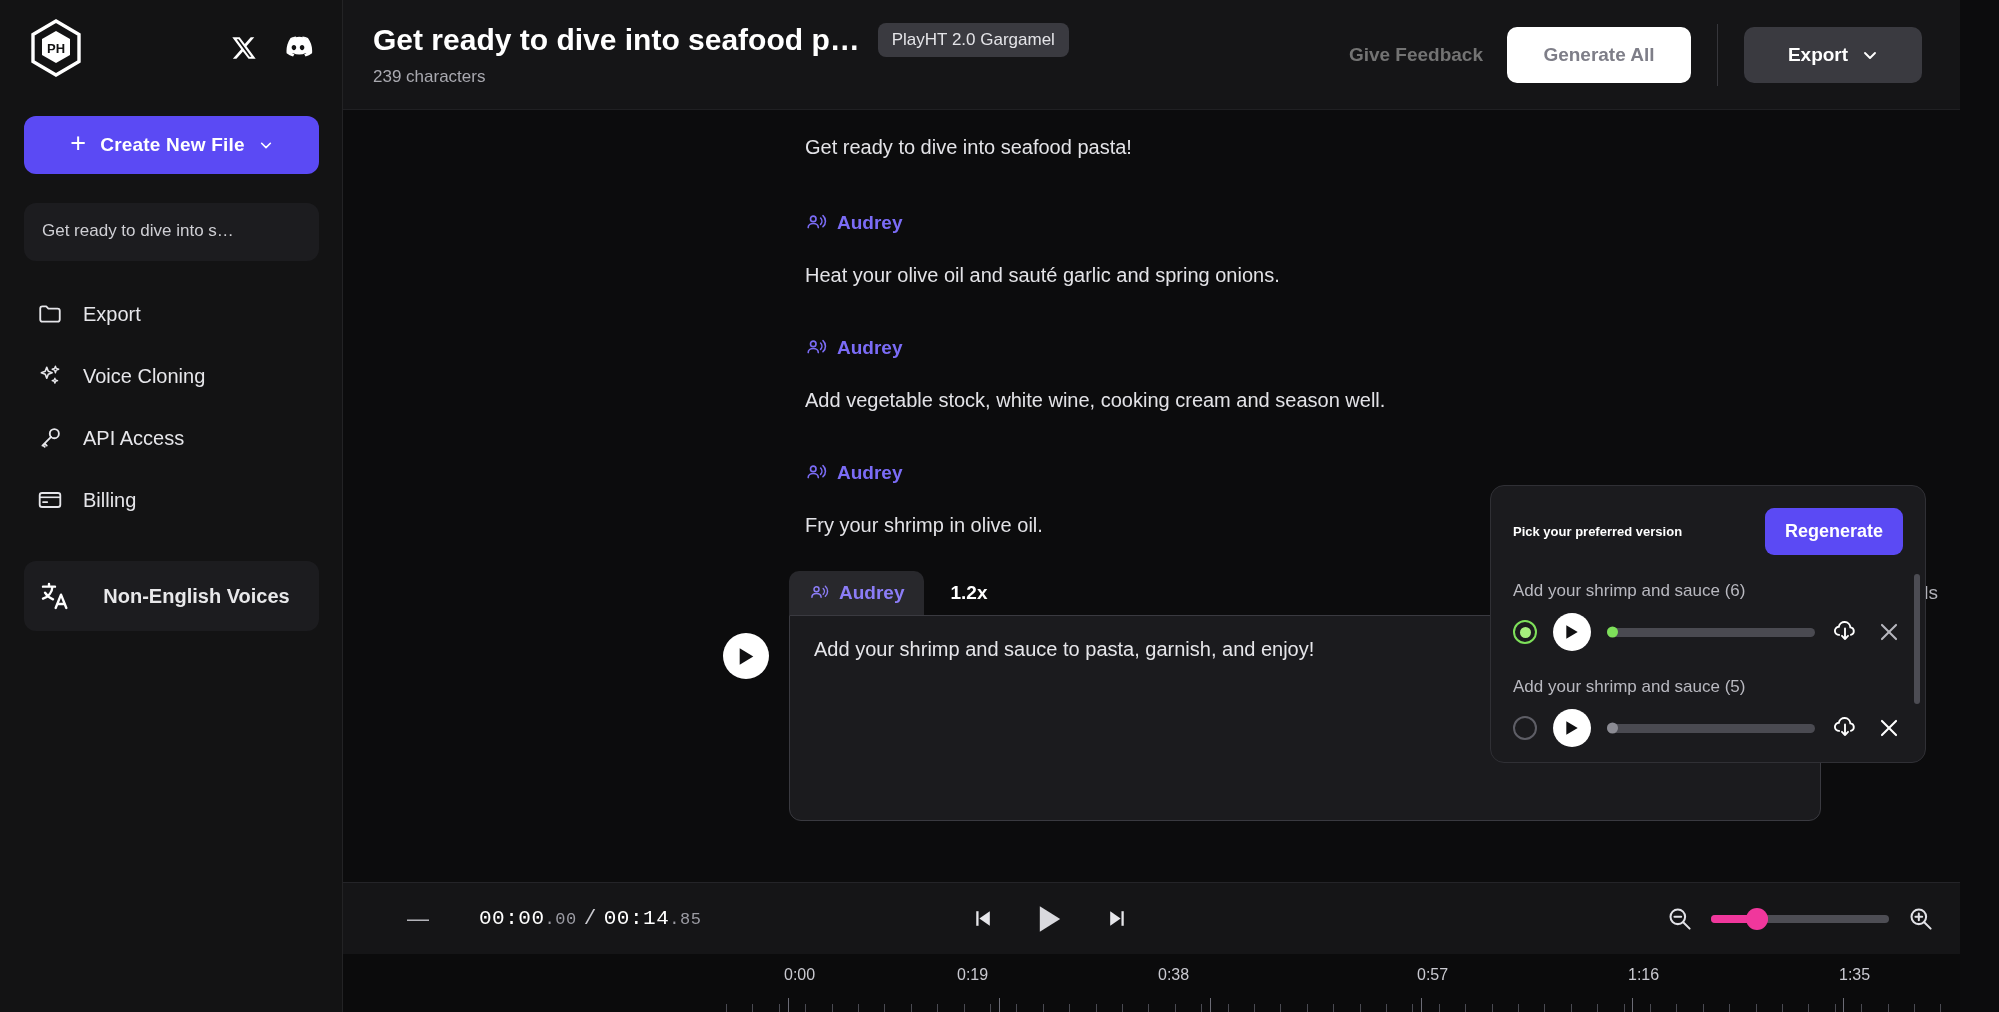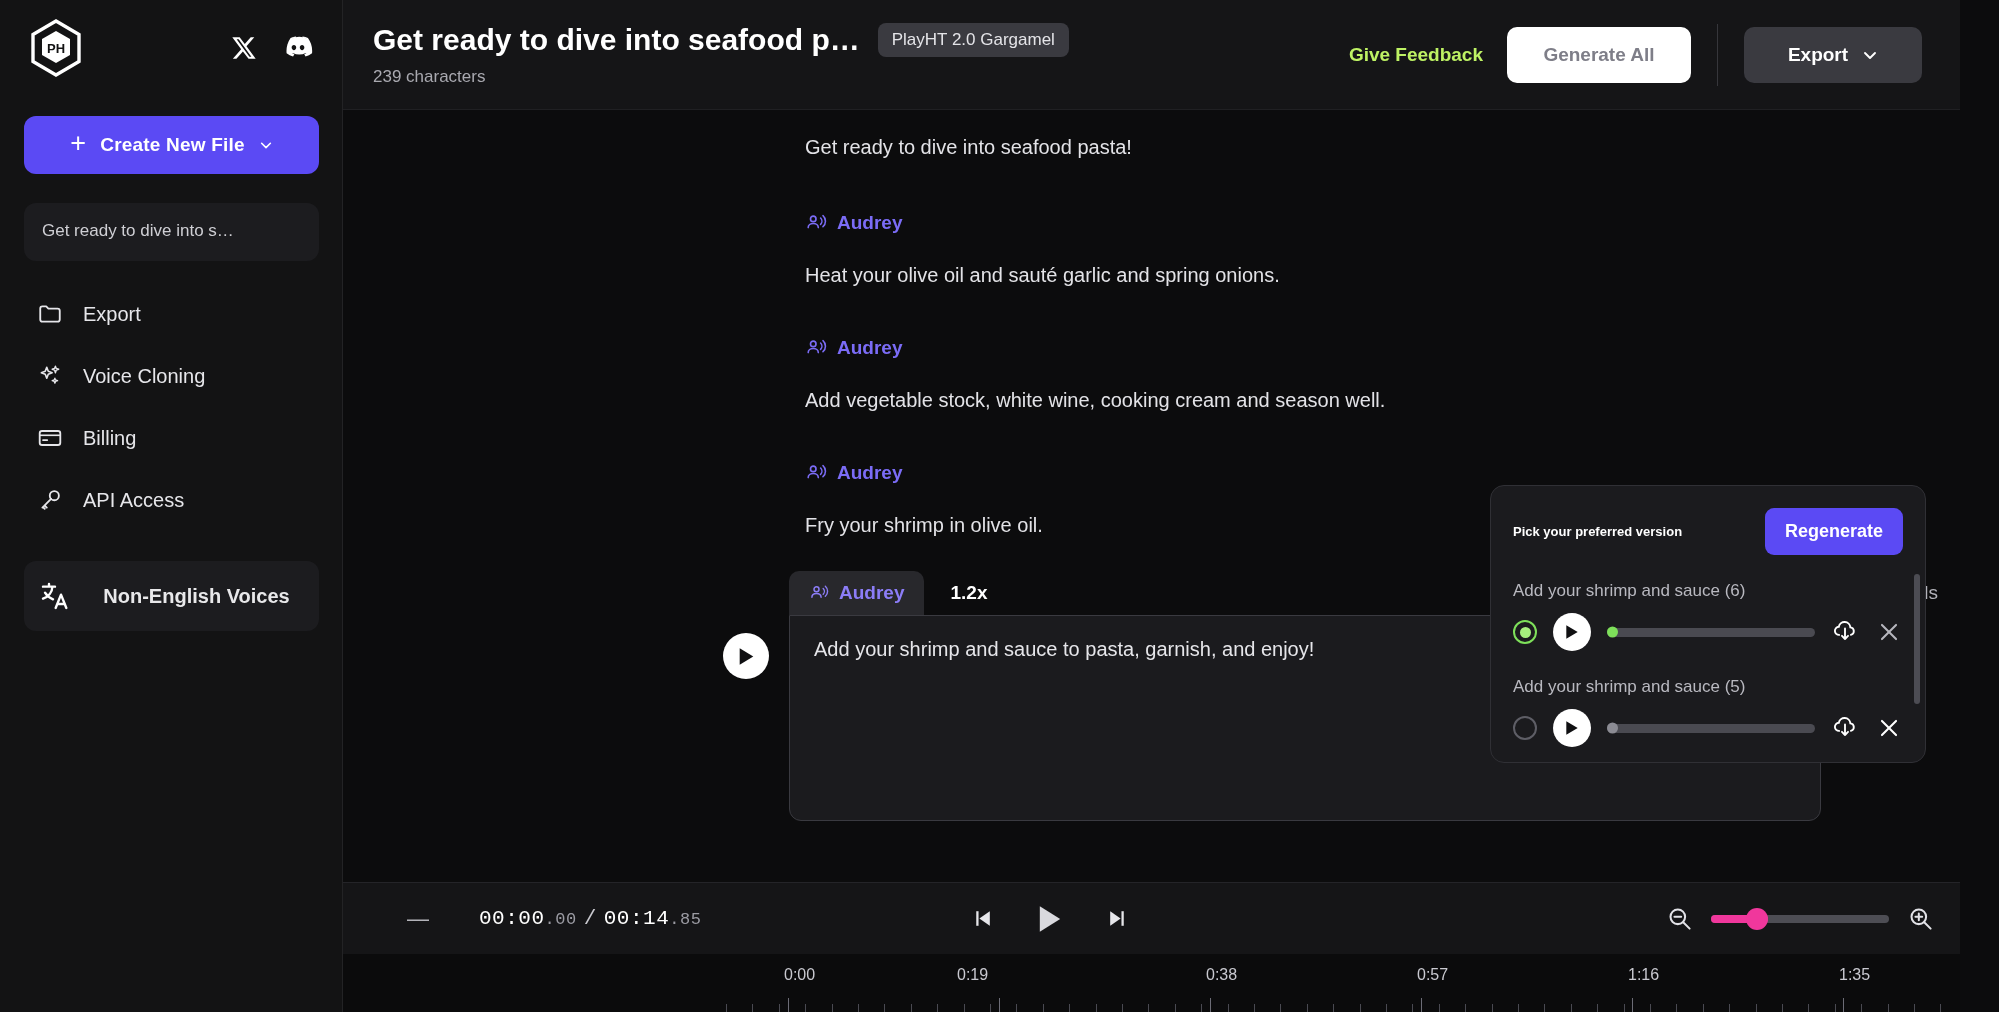--- a/index.html
+++ b/index.html
@@ -115,21 +115,21 @@
     max-width: 500px; white-space: nowrap; overflow:hidden; text-overflow: ellipsis;
     cursor: text;
   }
   .voice-badge {
     background: #3a3a40; color: #e4e4e8;
     font-size: 17px; border-radius: 8px; padding: 7px 14px;
     white-space: nowrap; cursor: pointer;
   }
   .char-count { font-size: 17px; color: #a9a9b0; margin-top: 10px; }
   .top-spacer { flex: 1; }
-  .feedback-link { font-size: 19px; font-weight: bold; color: #bef264; cursor: pointer; margin-right: 24px; }
+  .feedback-link { font-size: 19px; font-weight: bold; color: #737373; cursor: pointer; margin-right: 24px; }
   .gen-all-btn {
     width: 184px; height: 56px; border: none; border-radius: 10px;
     background: #ffffff; color: #7e7e88; font-size: 19px; font-weight: bold;
     cursor: not-allowed; font-family: "Liberation Sans", sans-serif;
   }
   .vsep { width: 1px; height: 62px; background: #36363b; margin: 0 26px; }
   .export-btn {
     width: 178px; height: 56px; border: none; border-radius: 10px;
     background: #3a3a40; color: #fff; font-size: 19px; font-weight: bold;
     cursor: pointer; display: flex; align-items: center; justify-content: center; gap: 14px;
@@ -310,35 +310,35 @@
             <path d="M9 4l1.4 3.6L14 9l-3.6 1.4L9 14l-1.4-3.6L4 9l3.6-1.4L9 4z" stroke="#e6e6ea" stroke-width="1.5" stroke-linejoin="round"></path>
             <path d="M17 3l.8 2L20 5.8 17.8 6.6 17 9l-.8-2.4L14 5.8 16.2 5 17 3z" stroke="#e6e6ea" stroke-width="1.3" stroke-linejoin="round"></path>
             <path d="M16.5 14l.6 1.6 1.9.7-1.9.7-.6 1.6-.6-1.6-1.9-.7 1.9-.7.6-1.6z" stroke="#e6e6ea" stroke-width="1.2" stroke-linejoin="round"></path>
           </svg>
         </span>
         <span>Voice Cloning</span>
       </div>
       <div class="nav-item">
         <span class="ico">
           <svg width="26" height="26" viewBox="0 0 24 24" fill="none">
+            <circle cx="16" cy="8" r="4.2" stroke="#e6e6ea" stroke-width="1.7"></circle>
+            <path d="M13 11L5 19M7 17l2 2M5.5 18.5l1.6 1.6" stroke="#e6e6ea" stroke-width="1.7" stroke-linecap="round"></path>
+          </svg>
+        </span>
+        <span>API Access</span>
+      </div>
+      <div class="nav-item">
+        <span class="ico">
+          <svg width="26" height="26" viewBox="0 0 24 24" fill="none">
             <rect x="2.5" y="5.5" width="19" height="13" rx="2.2" stroke="#e6e6ea" stroke-width="1.7"></rect>
             <path d="M2.5 9.5h19" stroke="#e6e6ea" stroke-width="1.5"></path>
             <path d="M5.5 14h4" stroke="#e6e6ea" stroke-width="1.5" stroke-linecap="round"></path>
           </svg>
         </span>
         <span>Billing</span>
-      </div>
-      <div class="nav-item">
-        <span class="ico">
-          <svg width="26" height="26" viewBox="0 0 24 24" fill="none">
-            <circle cx="16" cy="8" r="4.2" stroke="#e6e6ea" stroke-width="1.7"></circle>
-            <path d="M13 11L5 19M7 17l2 2M5.5 18.5l1.6 1.6" stroke="#e6e6ea" stroke-width="1.7" stroke-linecap="round"></path>
-          </svg>
-        </span>
-        <span>API Access</span>
       </div>
     </nav>
 
     <div class="nonenglish">
       <span class="ico">
         <svg width="32" height="32" viewBox="0 0 24 24" fill="none">
           <path d="M3 5h9M7.5 3v2M10 5c0 4-3 7.5-7 9" stroke="#ffffff" stroke-width="1.8" stroke-linecap="round"></path>
           <path d="M4.5 9.5c1.5 2.5 3.5 4 6 5" stroke="#ffffff" stroke-width="1.8" stroke-linecap="round"></path>
           <path d="M12.5 21l4-10 4 10M14 18h5" stroke="#ffffff" stroke-width="1.8" stroke-linecap="round" stroke-linejoin="round"></path>
         </svg>
@@ -559,21 +559,21 @@
           </svg>
         </div>
       </div>
     </div>
 
     <div class="timeline">
         <div class="tick-label" style="left: 443px;">0:00</div>
         <div class="tick major" style="left: 445px;"></div>
         <div class="tick-label" style="left: 616px;">0:19</div>
         <div class="tick major" style="left: 656px;"></div>
-        <div class="tick-label" style="left: 865px;">0:38</div>
+        <div class="tick-label" style="left: 817px;">0:38</div>
         <div class="tick major" style="left: 867px;"></div>
         <div class="tick-label" style="left: 1076px;">0:57</div>
         <div class="tick major" style="left: 1078px;"></div>
         <div class="tick-label" style="left: 1287px;">1:16</div>
         <div class="tick major" style="left: 1289px;"></div>
         <div class="tick-label" style="left: 1498px;">1:35</div>
         <div class="tick major" style="left: 1500px;"></div>
         <div class="tick minor" style="left: 383px;"></div>
         <div class="tick minor" style="left: 409px;"></div>
         <div class="tick minor" style="left: 436px;"></div>

